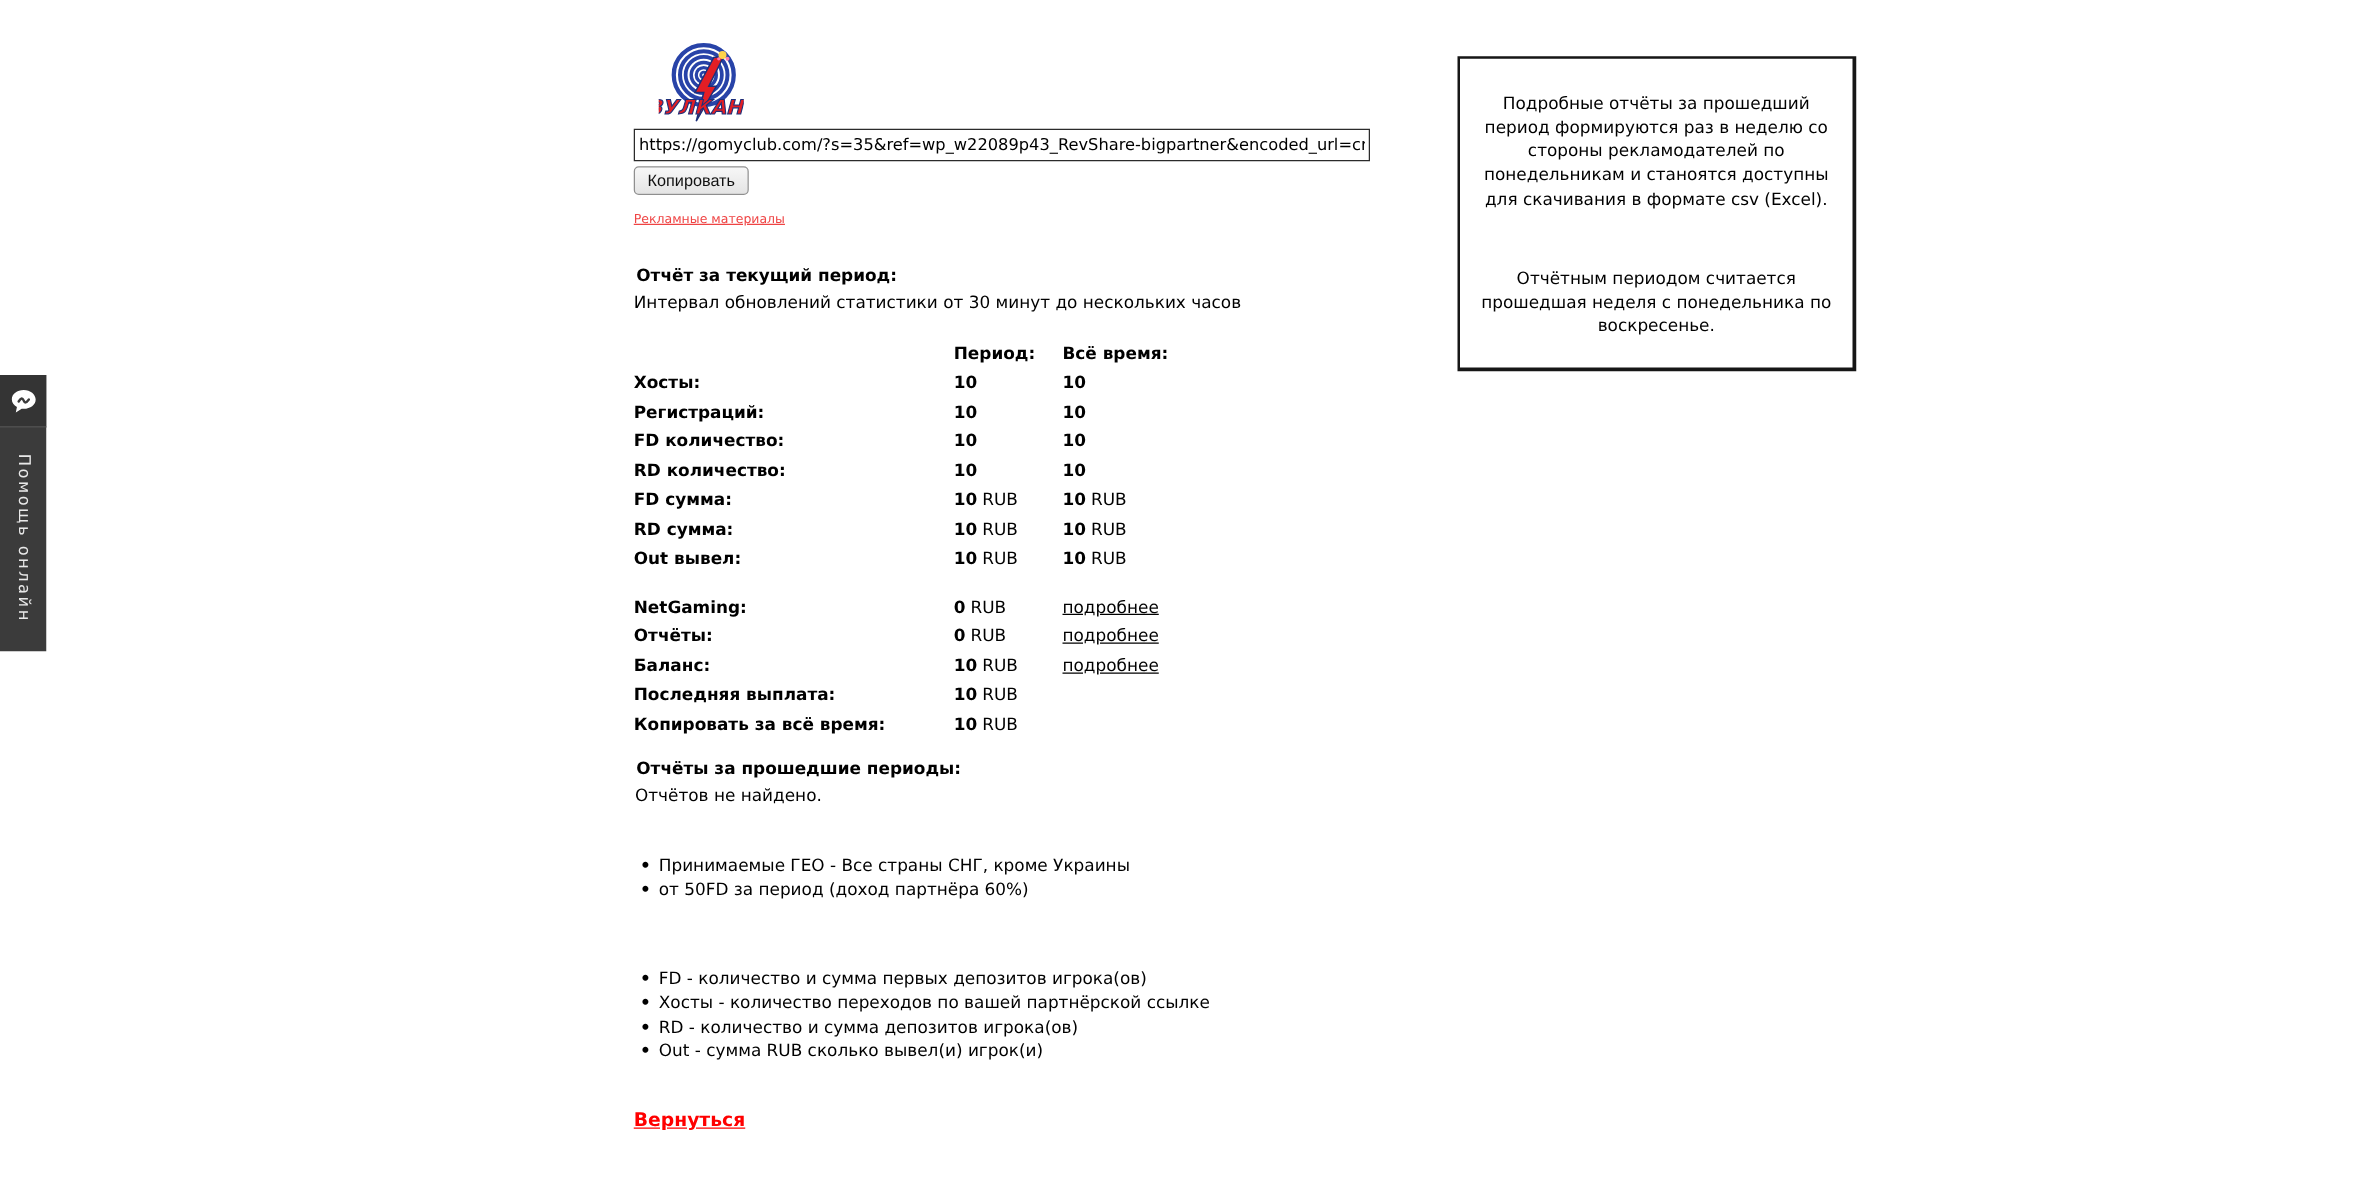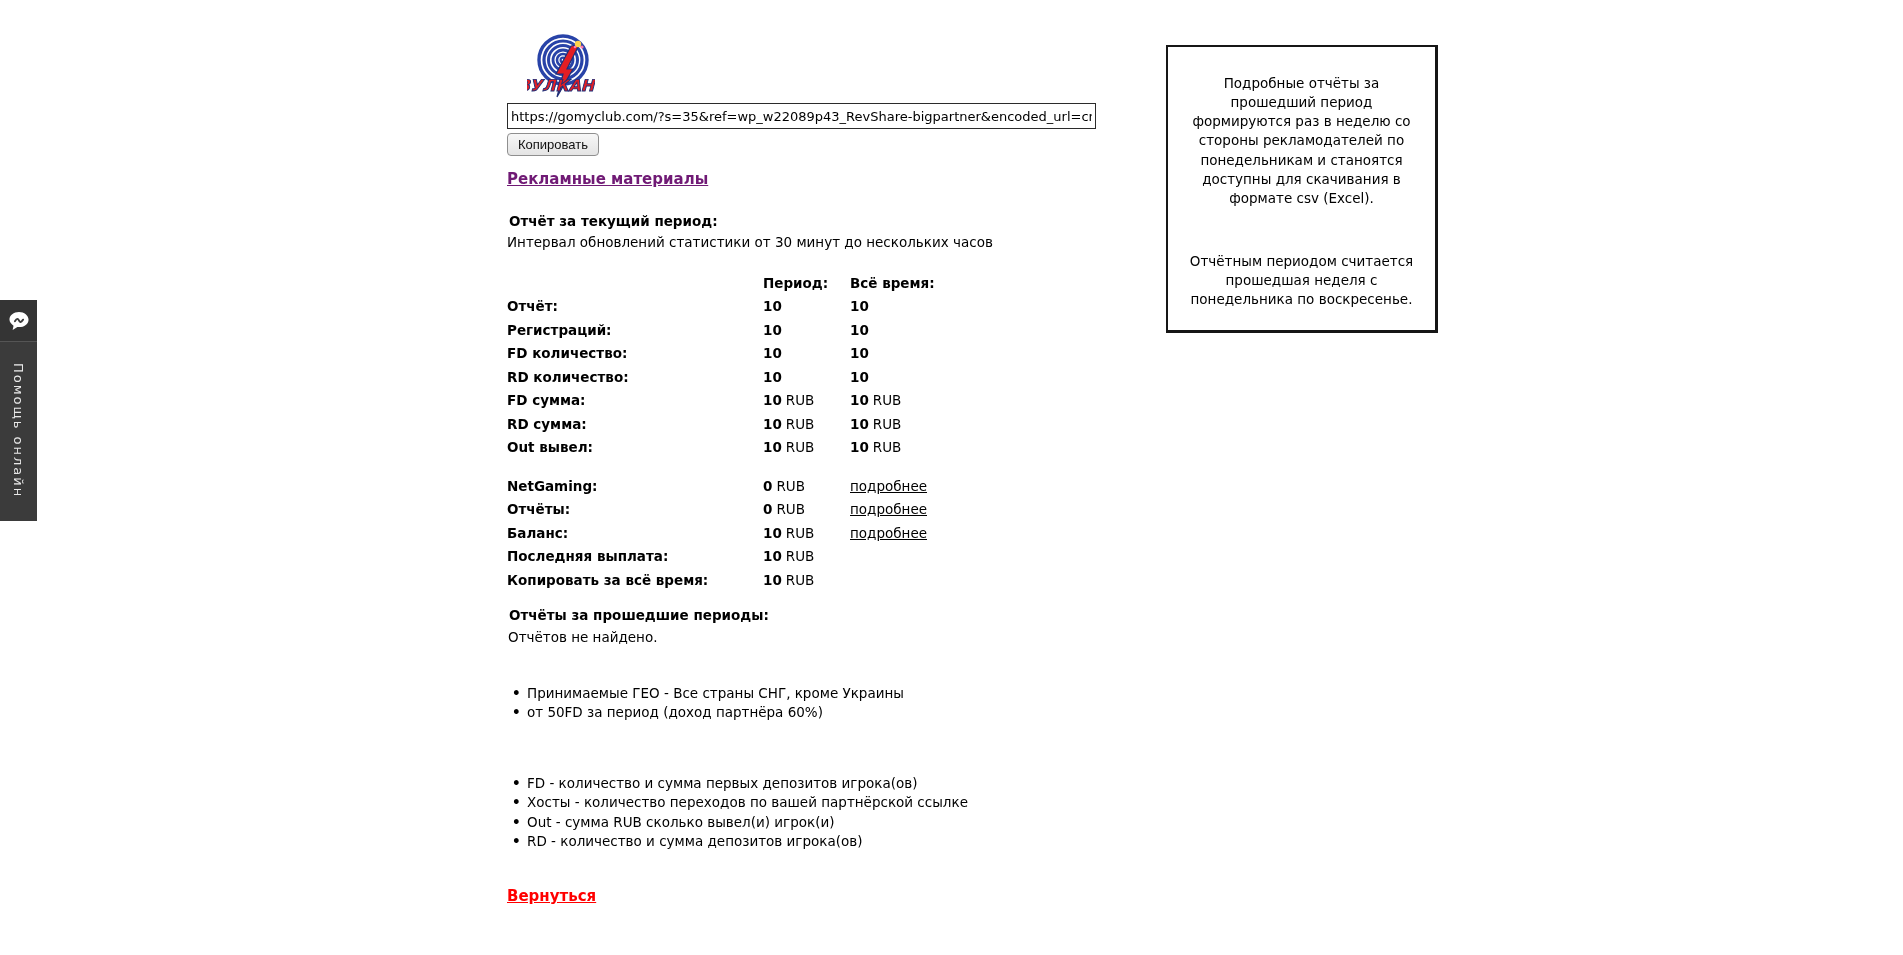--- a/index.html
+++ b/index.html
@@ -60,21 +60,21 @@
     font-size: 13px; color: #111;
     background: linear-gradient(#f7f7f7, #e4e4e4);
     border: 1px solid #8f8f8f;
     border-radius: 4px;
     cursor: pointer;
   }
 
   a { cursor: pointer; }
   .promo-link {
     position: absolute; left: 507px; top: 170px;
-    color: #701a75; font-weight: bold; font-size: 15px;
+    color: #ef4444; font-weight: normal; font-size: 10px;
     text-decoration: underline;
   }
   .back-link {
     position: absolute; left: 507px; top: 887px;
     color: #ff0000; font-weight: bold; font-size: 15px;
     text-decoration: underline;
   }
 
   .report-title { position: absolute; left: 509px; top: 213px; font-weight: bold; }
   .report-subtitle { position: absolute; left: 507px; top: 234px; }
@@ -105,21 +105,21 @@
   .bullets li { line-height: 19.3px; padding-left: 15px; position: relative; }
   .bullets li::before {
     content: "\2022";
     position: absolute; left: 0; top: 0;
     font-weight: bold;
   }
 
   
   .info-panel {
     position: absolute; left: 1166px; top: 45px;
-    width: 272px; min-height: 252px;
+    width: 319px; min-height: 252px;
     background: #fff;
     border: 2px solid #161616;
     border-bottom-width: 3px;
     border-right-width: 3px;
     padding: 27px 16px 20px 16px;
     text-align: center;
     line-height: 1.42;
     font-size: 13.5px;
   }
   .info-panel p + p { margin-top: 44px; }
@@ -165,21 +165,21 @@
 <a class="promo-link">Рекламные материалы</a>
 
 <div class="report-title">Отчёт за текущий период:</div>
 <div class="report-subtitle">Интервал обновлений статистики от 30 минут до нескольких часов</div>
 
 <div class="grid stats">
   <div></div>
   <div class="col-head">Период:</div>
   <div class="col-head">Всё время:</div>
 
-  <div class="cell-label">Отчёт:</div>
+  <div class="cell-label">Хосты:</div>
   <div><span class="val">10</span><span class="unit"></span></div>
   <div><span class="val">10</span><span class="unit"></span></div>
 
   <div class="cell-label">Регистраций:</div>
   <div><span class="val">10</span><span class="unit"></span></div>
   <div><span class="val">10</span><span class="unit"></span></div>
 
   <div class="cell-label">FD количество:</div>
   <div><span class="val">10</span><span class="unit"></span></div>
   <div><span class="val">10</span><span class="unit"></span></div>
@@ -227,22 +227,22 @@
 <div class="past-empty">Отчётов не найдено.</div>
 
 <ul class="bullets terms">
   <li>Принимаемые ГЕО - Все страны СНГ, кроме Украины</li>
   <li>от 50FD за период (доход партнёра 60%)</li>
 </ul>
 
 <ul class="bullets glossary">
   <li>FD - количество и сумма первых депозитов игрока(ов)</li>
   <li>Хосты - количество переходов по вашей партнёрской ссылке</li>
+  <li>RD - количество и сумма депозитов игрока(ов)</li>
   <li>Out - сумма RUB сколько вывел(и) игрок(и)</li>
-  <li>RD - количество и сумма депозитов игрока(ов)</li>
 </ul>
 
 <a class="back-link">Вернуться</a>
 
 <aside class="info-panel">
   <p>Подробные отчёты за прошедший период формируются раз в неделю со стороны рекламодателей по понедельникам и станоятся доступны для скачивания в формате csv (Excel).</p>
   <p>Отчётным периодом считается прошедшая неделя с понедельника по воскресенье.</p>
 </aside>
 
 </body></html>

